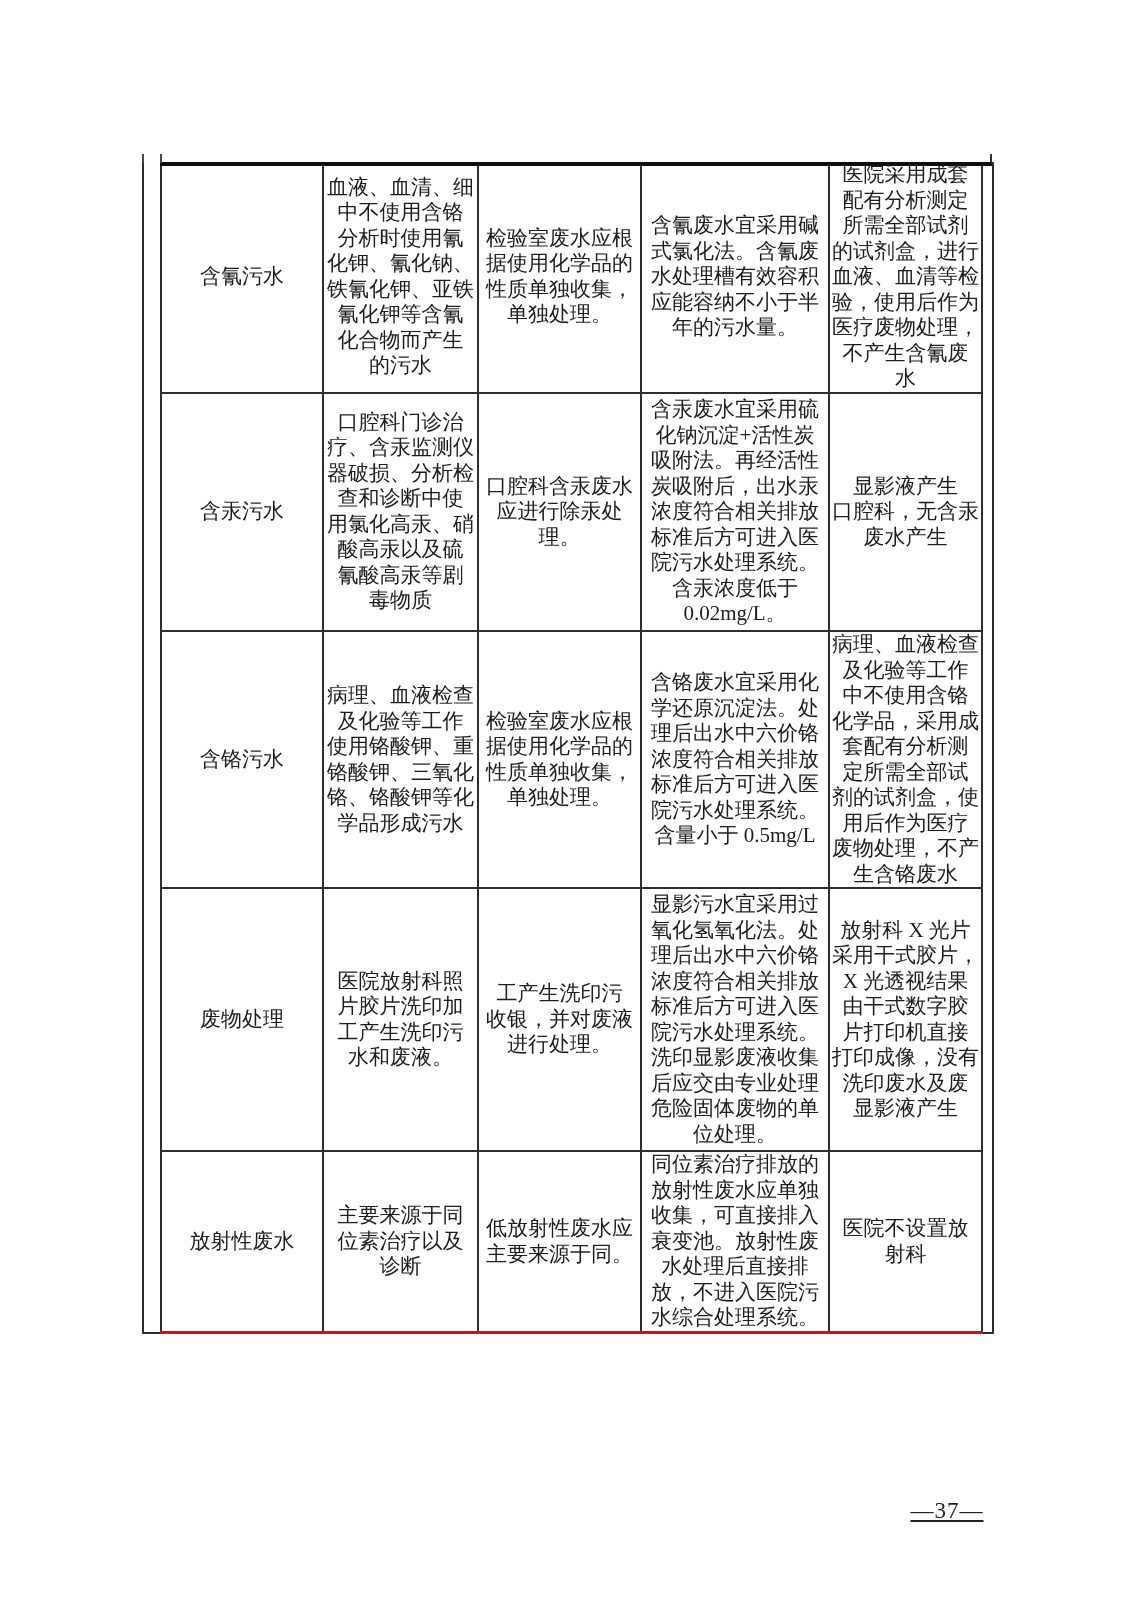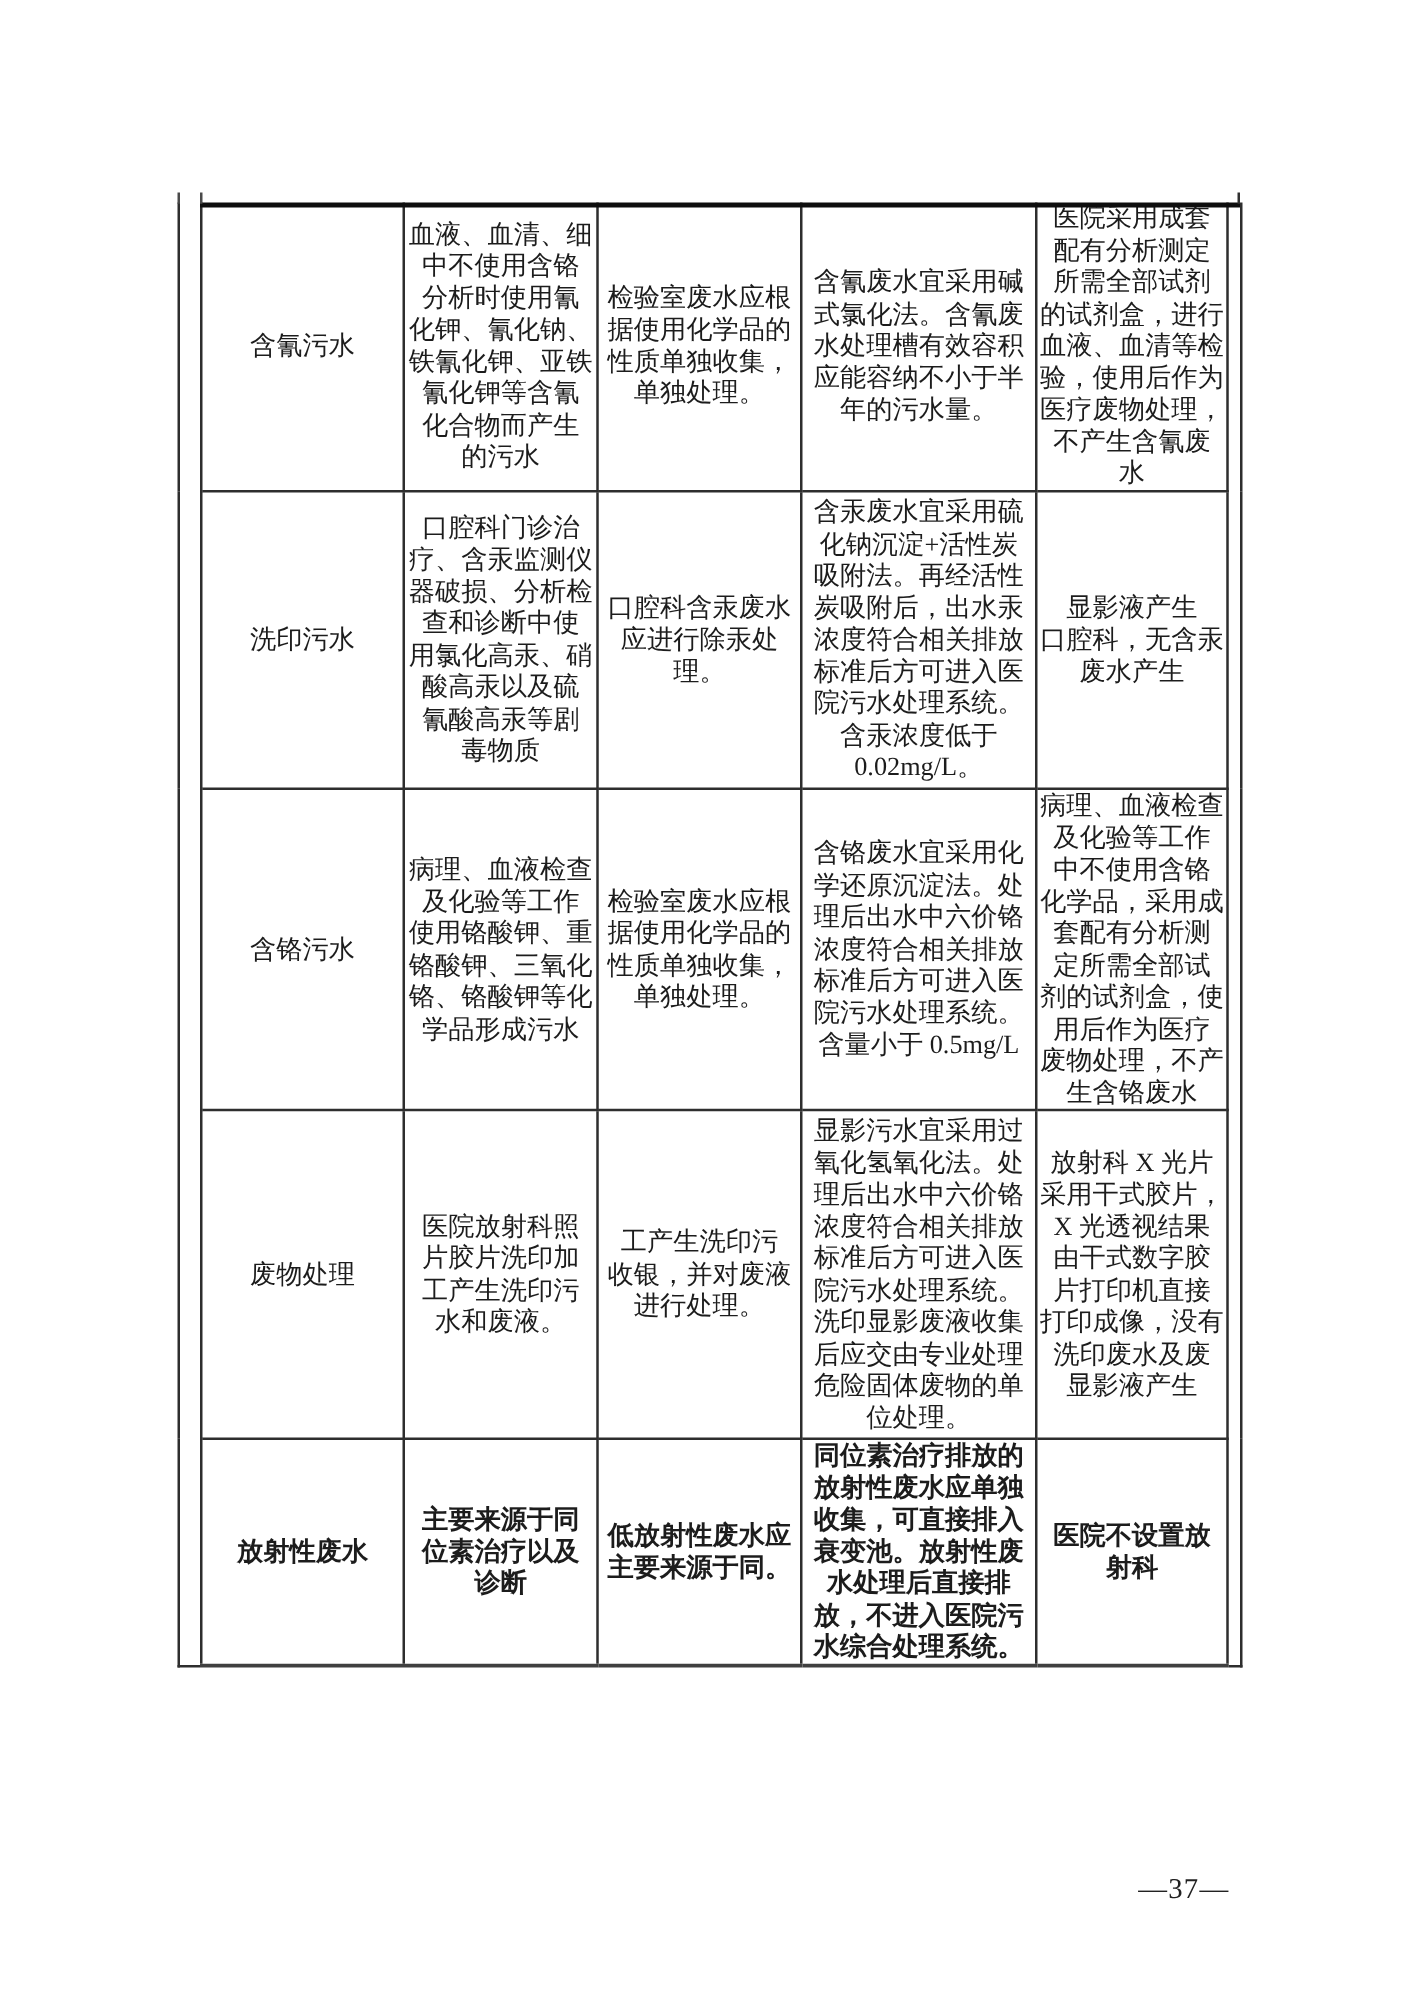--- a/index.html
+++ b/index.html
@@ -23,21 +23,21 @@
     table-layout:fixed;
   }
   table.doc-table td{
     border:2px solid #2e2e2e;
     vertical-align:middle;
     padding:0 2px;
     overflow:hidden;
   }
   
   table.doc-table tr.r0 td{border-top:none;}
-  table.doc-table tr.rlast td{border-bottom:3px solid #404040;font-weight:bold;}
+  table.doc-table tr.rlast td{border-bottom:3px solid #b91c1c;}
   td.strip{
     border-top:none;
     border-bottom:3px solid #161616;
     background:#ffffff;
   }
   td.strip-left{border-left:2px solid #4a4a4a;border-right:2px solid #4a4a4a;}
   td.strip-right{border-left:2px solid #4a4a4a;border-right:2px solid #303030;}
   .thick-top{
     position:absolute;
     top:0;left:18px;
@@ -60,20 +60,21 @@
     color:#1c1c1c;
   }
   .page-number{
     position:absolute;
     left:877px;top:1498px;
     width:140px;
     text-align:center;
     font-size:23px;
     letter-spacing:1px;
     color:#222222;
+    text-decoration:underline;
   }
 </style>
 </head>
 <body>
 
 <div class="page">
 
   <div class="table-frame">
     <div class="thick-top"></div>
     <div class="poke p1"></div>
@@ -129,21 +130,21 @@
 验，使用后作为
 医疗废物处理，
 不产生含氰废
 水</div>
             </td>
         <td class="strip strip-right" rowspan="5"></td>
       </tr>
 
       <tr style="height:238px">
         <td>
-              <div class="cell-text">洗印污水</div>
+              <div class="cell-text">含汞污水</div>
             </td>
         <td>
               <div class="cell-text">口腔科门诊治
 疗、含汞监测仪
 器破损、分析检
 查和诊断中使
 用氯化高汞、硝
 酸高汞以及硫
 氰酸高汞等剧
 毒物质</div>

